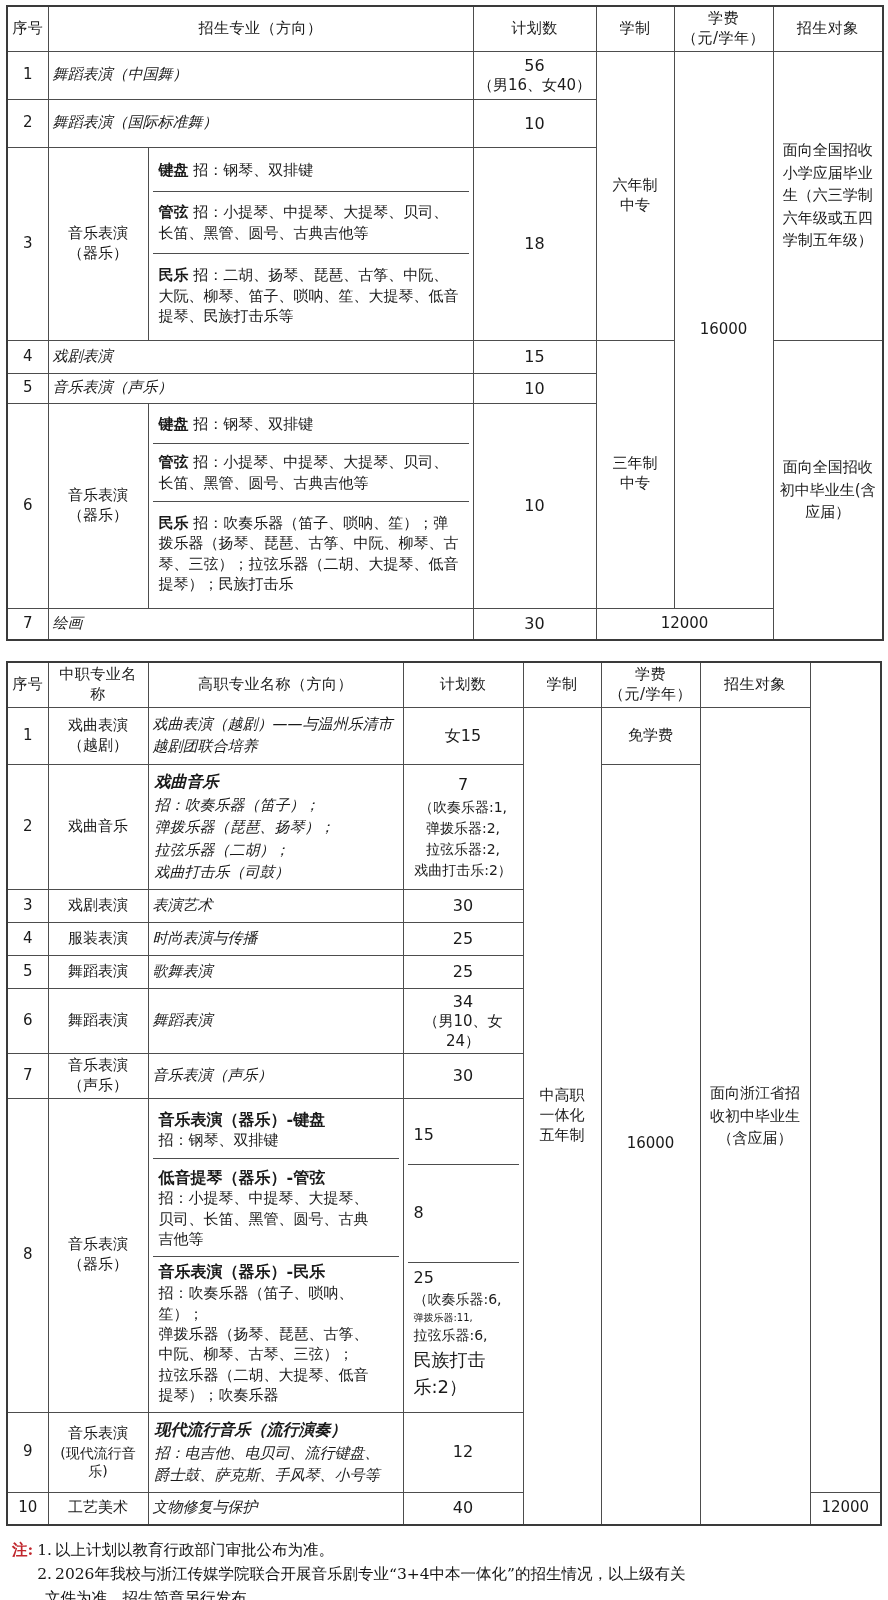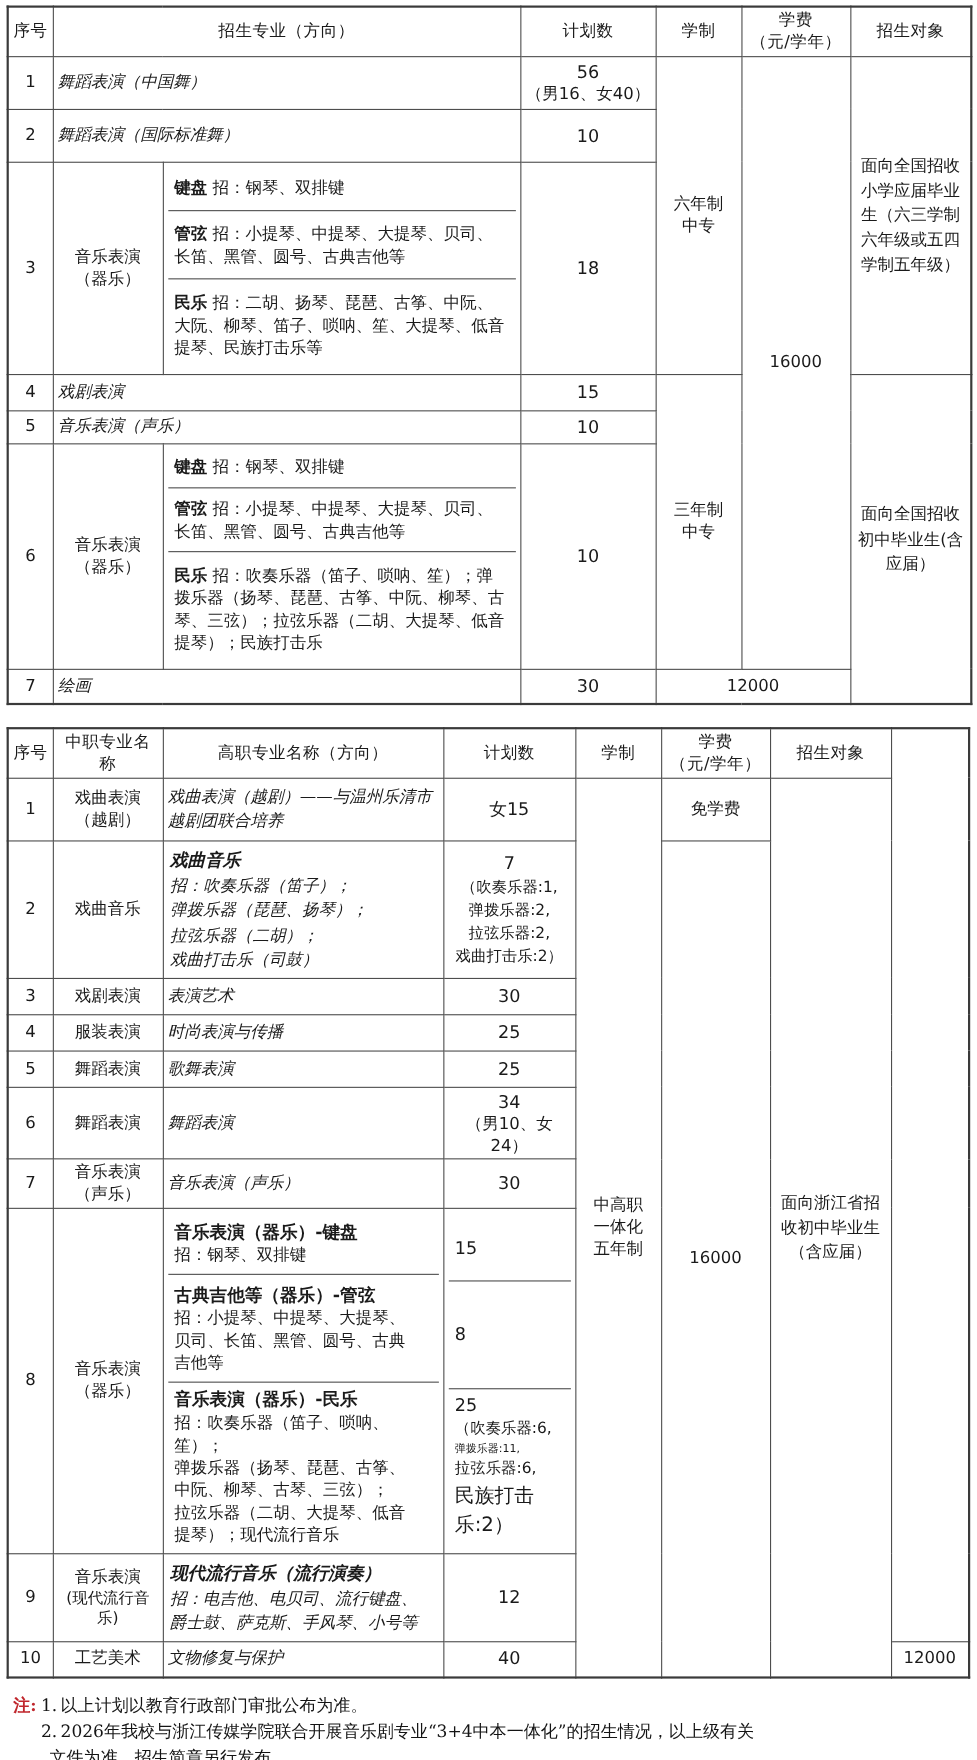--- a/index.html
+++ b/index.html
@@ -366,34 +366,34 @@
         <table class="sub">
           <tbody>
                 <tr>
             <td style="height:58px" class="smtxt">
               <div class="strong bigtxt">音乐表演（器乐）-键盘</div>
               <div>招：钢琴、双排键</div>
             </td>
           </tr>
           <tr>
             <td style="height:98px" class="smtxt">
-              <div class="strong bigtxt">古典吉他等（器乐）-管弦</div>
+              <div class="strong bigtxt">低音提琴（器乐）-管弦</div>
               <div>招：小提琴、中提琴、大提琴、</div>
               <div>贝司、长笛、黑管、圆号、古典</div>
               <div>吉他等</div>
             </td>
           </tr>
           <tr>
             <td style="height:142px" class="smtxt">
               <div class="strong bigtxt">音乐表演（器乐）-民乐</div>
               <div>招：吹奏乐器（笛子、唢呐、笙）；</div>
               <div>弹拨乐器（扬琴、琵琶、古筝、</div>
               <div>中阮、柳琴、古琴、三弦）；</div>
               <div>拉弦乐器（二胡、大提琴、低音</div>
-              <div>提琴）；现代流行音乐</div>
+              <div>提琴）；吹奏乐器</div>
             </td>
           </tr>
         </tbody>
             </table>
       </td>
       <td class="nest">
         <table class="sub">
           <tbody>
                 <tr>
             <td style="height:58px" class="plan">

